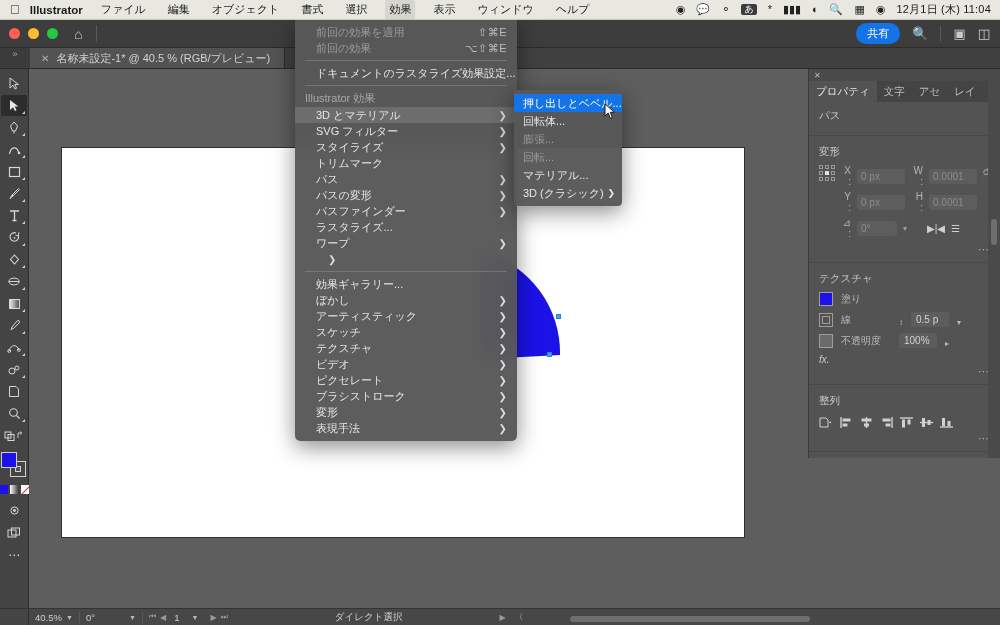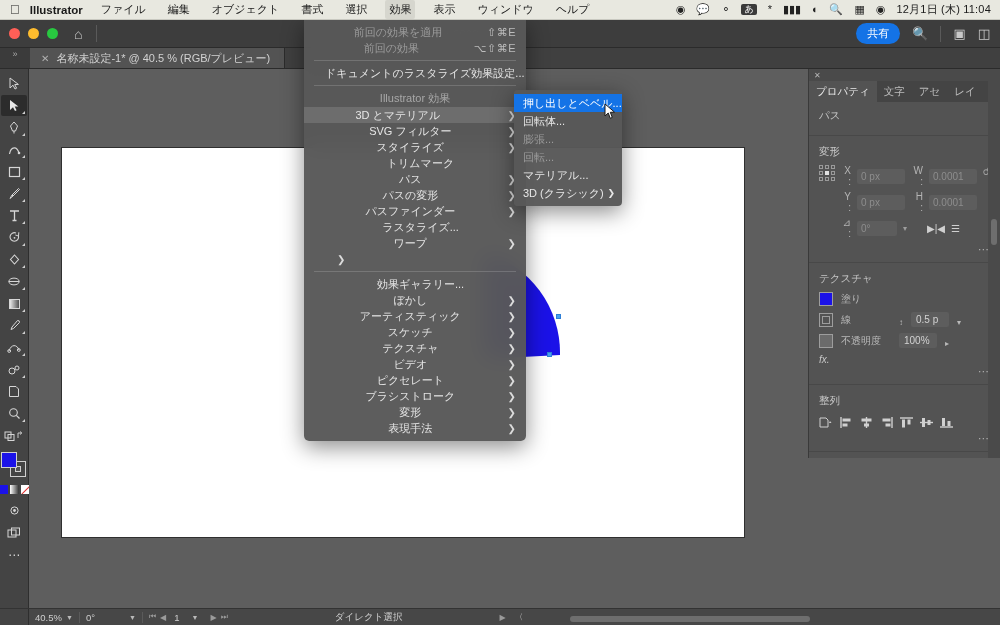--- a/index.html
+++ b/index.html
@@ -152,29 +152,28 @@
   .dots { color: #b0b0b0; font-size: 11px; text-align: right; letter-spacing: 1px; }
   .rp-scrollbar { position: absolute; right: 2px; top: 4px; width: 4px; height: 80px;
     background: #6c6c6c; border-radius: 2px; }
   .panel-rail { position: absolute; right: 0; top: 0; width: 12px; height: 389px;
     background: #4a4a4a; z-index: 21; }
   .rail-grip { position: absolute; right: 3px; top: 150px; width: 6px; height: 26px;
     background: #6e6e6e; border-radius: 3px; }
 
   
   .menu {
-    position: absolute; left: 304px; top: 20px; width: 222px;
+    position: absolute; left: 295px; top: 20px; width: 222px;
     background: rgba(88,88,88,0.97);
     border-radius: 0 0 5px 5px;
     box-shadow: 0 6px 22px rgba(0,0,0,.45);
     padding: 4px 0 5px 0;
     z-index: 50;
     font-size: 11px; color: #e6e6e6;
     backdrop-filter: blur(12px);
-    text-align: center;
   }
   .mrow {
     display: flex; align-items: center; height: 16px;
     padding: 0 10px 0 21px; white-space: nowrap; cursor: default;
   }
   .mrow.clickable { cursor: pointer; }
   .mrow.disabled { color: #9b9b9b; }
   .mrow.hdr { color: #a8a8a8; padding-left: 10px; height: 17px; }
   .mrow.hl { background: rgba(255,255,255,0.13); gap: 25px; }
   .mrow .lbl { flex: 1; }

